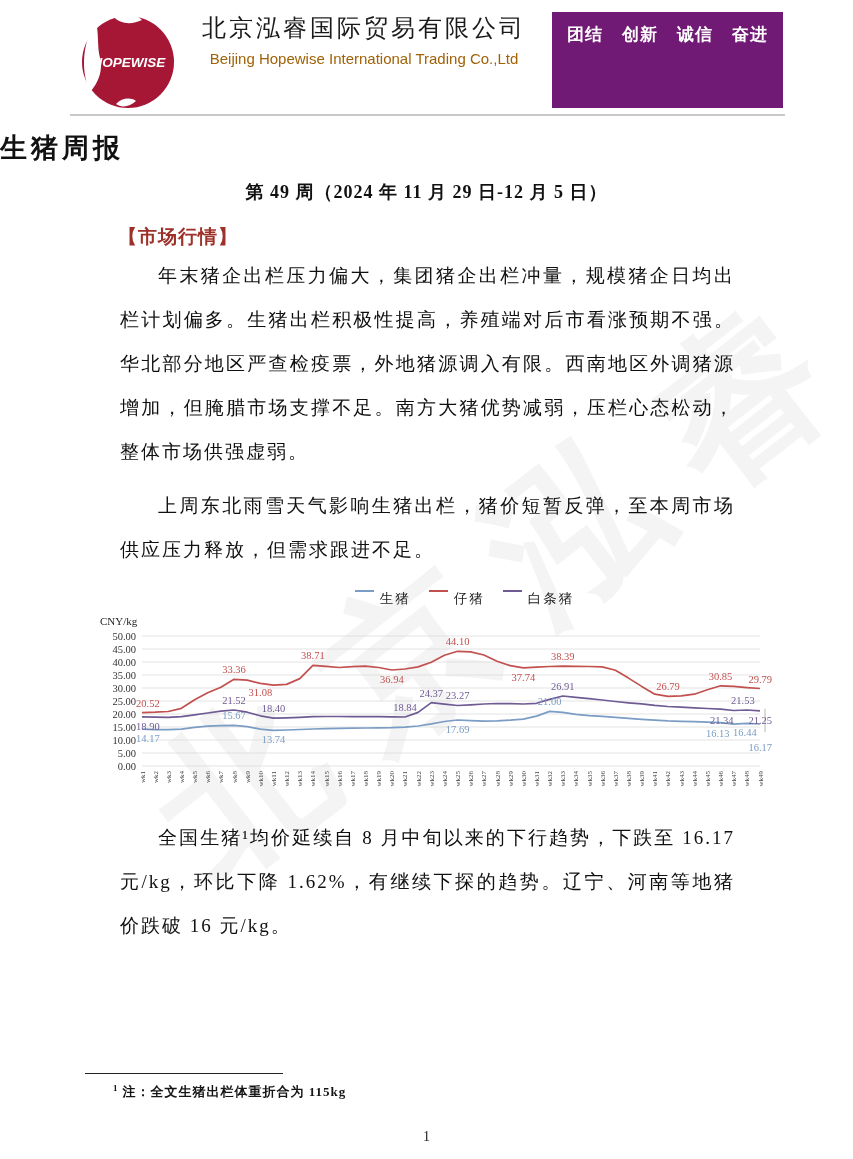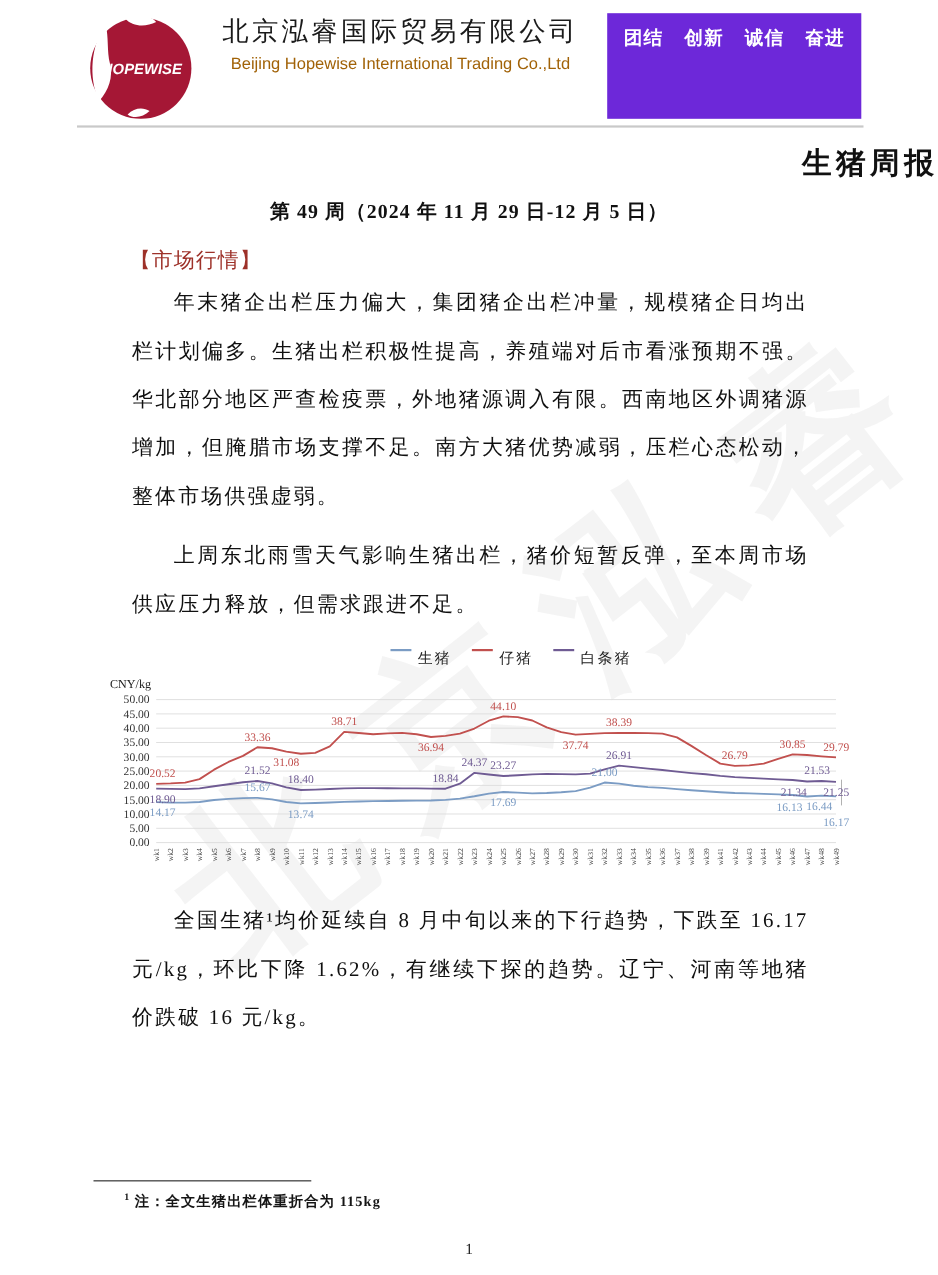--- a/index.html
+++ b/index.html
@@ -7,28 +7,28 @@
         font-family:"Liberation Serif","DejaVu Serif",serif;color:#111;overflow:hidden;}
   
   .header{position:absolute;top:12px;left:72px;right:70px;height:96px;
           display:flex;}
   .header-rule{position:absolute;top:114px;left:70px;right:68px;height:0;
                border-top:2px solid #c9c9c9;}
   .logo{width:104px;height:100px;flex:0 0 auto;}
   .company{flex:1;text-align:center;padding:0 6px;}
   .company-zh{font-size:24px;letter-spacing:3px;color:#1a1a1a;}
   .company-en{font-size:15px;margin-top:6px;color:#a16207;font-family:"Liberation Sans",sans-serif;}
-  .banner{flex:0 0 auto;background:#6d28d9;color:#fff;display:flex;gap:19px;
+  .banner{flex:0 0 auto;background:#701a75;color:#fff;display:flex;gap:19px;
           padding:11px 15px;font-weight:bold;font-size:17px;letter-spacing:1px;
           font-family:"Liberation Sans",sans-serif;}
   
   .doc{position:absolute;top:118px;left:0;right:0;z-index:2;}
-  .doc-title{text-align:right;font-size:27px;font-weight:bold;margin-top:12px;letter-spacing:4px;}
+  .doc-title{text-align:left;font-size:27px;font-weight:bold;margin-top:12px;letter-spacing:4px;}
   .doc-subtitle{text-align:center;font-size:18px;font-weight:bold;margin-top:14px;letter-spacing:1px;}
-  .section-heading{margin:20px 0 0 118px;font-size:19px;font-weight:normal;color:#9d3129;letter-spacing:1px;}
+  .section-heading{margin:20px 0 0 118px;font-size:19px;font-weight:bold;color:#9d3129;letter-spacing:1px;}
   .para{margin:10px 118px 6px 120px;font-size:19px;line-height:44px;text-align:justify;
         text-indent:2em;letter-spacing:2px;color:#101010;}
   .para.tight{margin-top:4px;}
   
   .chart-block{margin:6px 20px 0 96px;position:relative;z-index:2;}
   .chart-title{text-align:center;font-size:15.5px;font-weight:bold;letter-spacing:2px;color:#111;}
   .chart-legend{text-align:center;margin-top:8px;font-size:13.5px;color:#222;}
   .legend-item{display:inline-flex;margin:0 9px;letter-spacing:2px;}
   .legend-dash{display:inline-block;width:19px;height:2px;margin-right:6px;}
   .chart-svg{display:block;margin-top:4px;}

